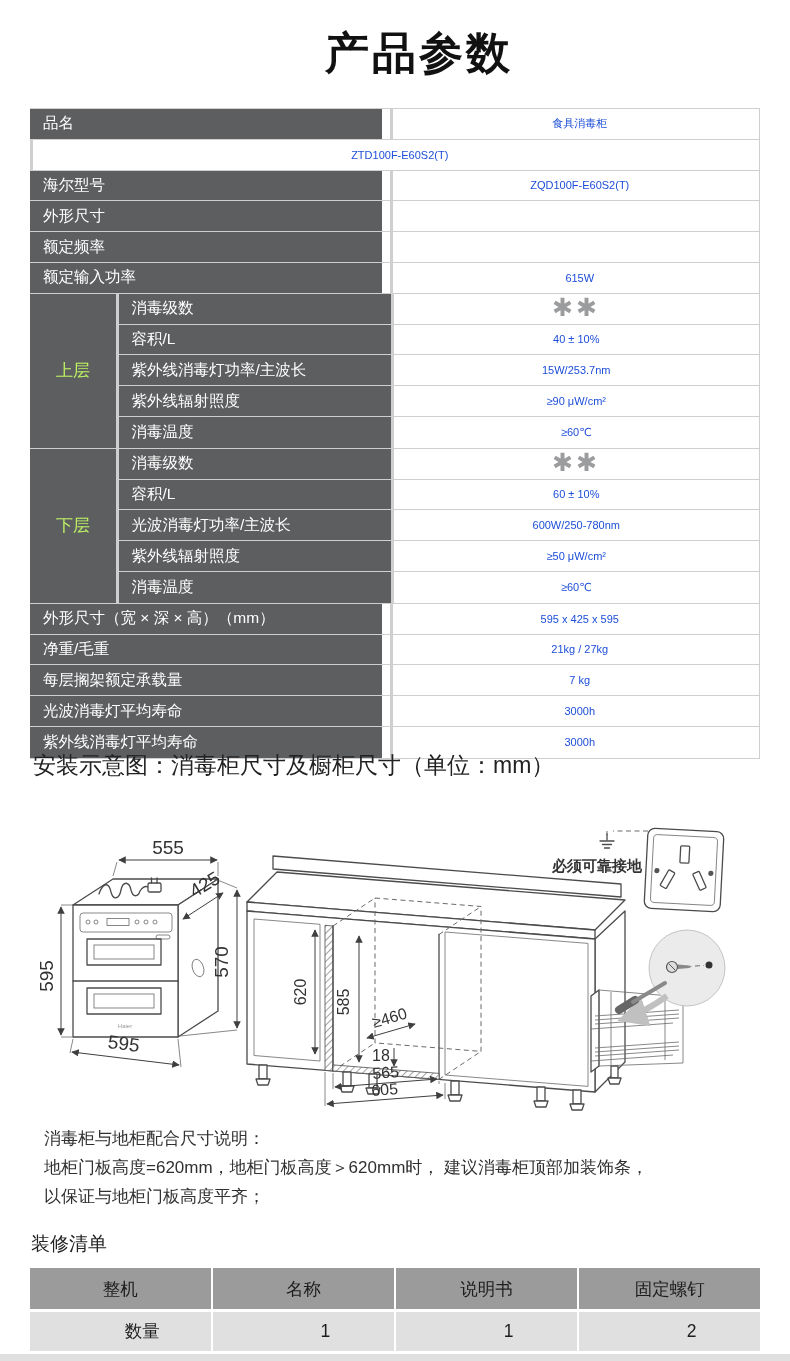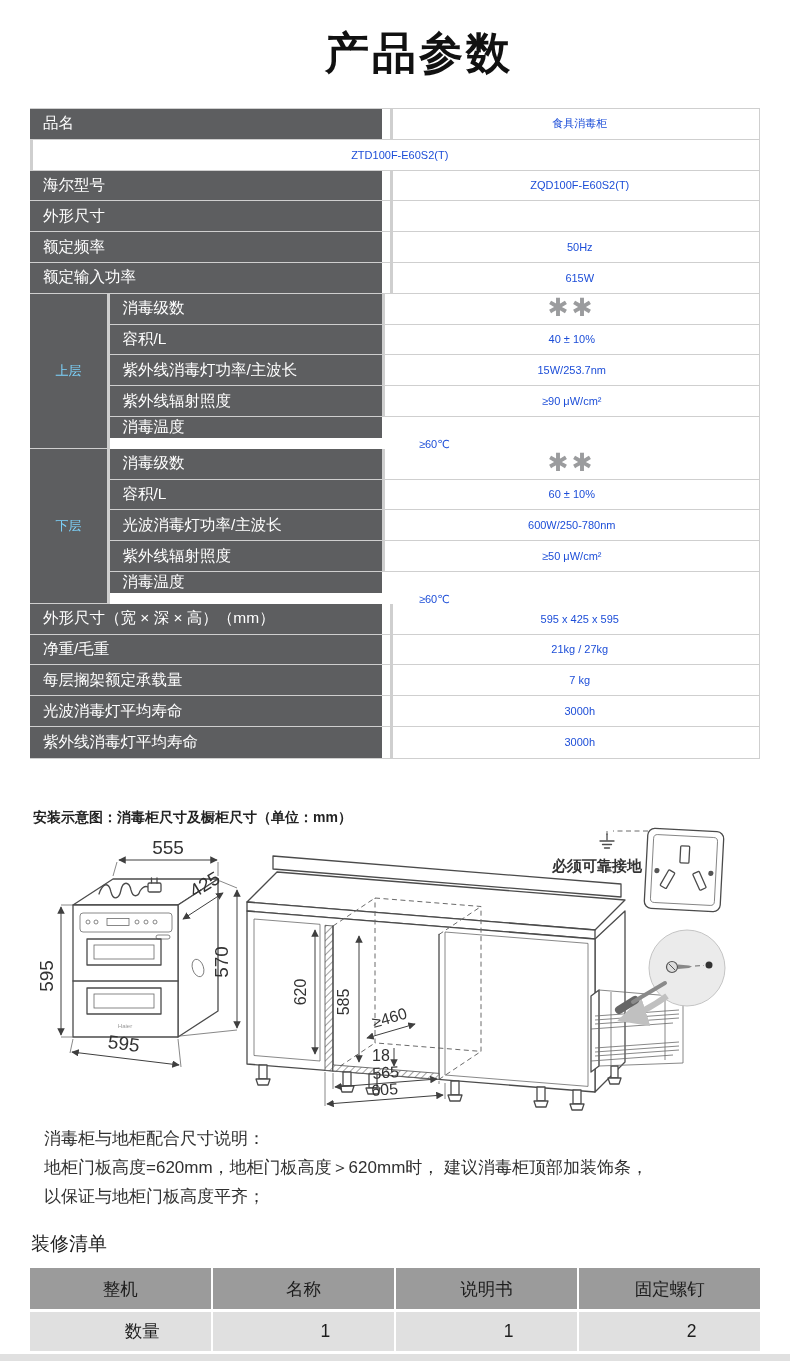--- a/index.html
+++ b/index.html
@@ -14,31 +14,31 @@
     border-top:1.5px solid #cfcfcf; border-right:1.5px solid #cfcfcf; border-bottom:1.5px solid #cfcfcf; }
   .srow { display:flex; height:30.8px; box-sizing:border-box; border-bottom:1.5px solid #cfcfcf;gap:8px; }
   .spec-table > .srow:last-child { border-bottom:none; }
   .cell { box-sizing:border-box; }
   .lbl { width:352px; background:#5d5e60; color:#fff; font-size:15.5px;
     display:flex; align-items:center; padding-left:13px; }
   .vsep { width:2.5px; background:#cfcfcf; }
   .val { flex:1; background:#fff; color:#1d4ed8; font-size:11px;
     display:flex; align-items:center; justify-content:center; text-align:center; }
   .group { display:flex; box-sizing:border-box; border-bottom:1.5px solid #cfcfcf; }
-  .gcell { width:77px; background:#5d5e60; color:#7dd3fc; font-size:13px;
+  .gcell { width:86px; background:#5d5e60; color:#bef264; font-size:17px;
     display:flex; align-items:center; justify-content:center; }
   .gsub { flex:1; display:flex; flex-direction:column; }
   .grow { display:flex; height:30.8px; box-sizing:border-box; border-bottom:1.5px solid #cfcfcf; }
-  .gsub .grow:last-child { border-bottom:none;flex-direction:column; }
+  .gsub .grow:last-child { border-bottom:none; }
   .sublbl { width:272.5px; background:#5d5e60; color:#fff; font-size:15.5px;
     display:flex; align-items:center; padding-left:13px; box-sizing:border-box; }
   .val.star { font-size:25px; color:#9b9c9e; letter-spacing:3px; font-weight:700; padding-bottom:3px; }
 
   
-  .diag-heading { position:absolute; left:33px; top:809px; font-size:14px; color:#222; font-weight:700; }
+  .diag-heading { position:absolute; left:33px; top:750px; font-size:23px; color:#222; font-weight:400; }
   .notes { position:absolute; left:44px; top:1124px; width:740px; font-size:17px; color:#303030; line-height:29px; }
   .chk-heading { position:absolute; left:31px; top:1231px; font-size:19px; color:#222; font-weight:500; }
 
   
   .chk { position:absolute; left:30px; top:1268px; width:730px; }
   .chk-row { display:flex; }
   .chk-row.hdr { height:41px; }
   .chk-row.dat { height:39px; margin-top:2.5px; }
   .chk-cell { flex:1 1 0; display:flex; align-items:center; justify-content:center;
     font-size:17.5px; color:#1d1d1d; margin-right:2.5px; }
@@ -82,21 +82,20 @@
       <div class="vsep"></div>
       <div class="cell val">ZQD100F-E60S2(T)</div>
     </div>
     <div class="srow">
       <div class="cell lbl">外形尺寸</div>
       <div class="vsep"></div>
     </div>
     <div class="srow">
       <div class="cell lbl">额定频率</div>
       <div class="vsep"></div>
-      <div class="cell val">50Hz</div>
     </div>
     <div class="srow">
       <div class="cell lbl">额定输入功率</div>
       <div class="vsep"></div>
       <div class="cell val">615W</div>
     </div>
 
     <div class="group">
       <div class="gcell">上层</div>
       <div class="vsep"></div>

